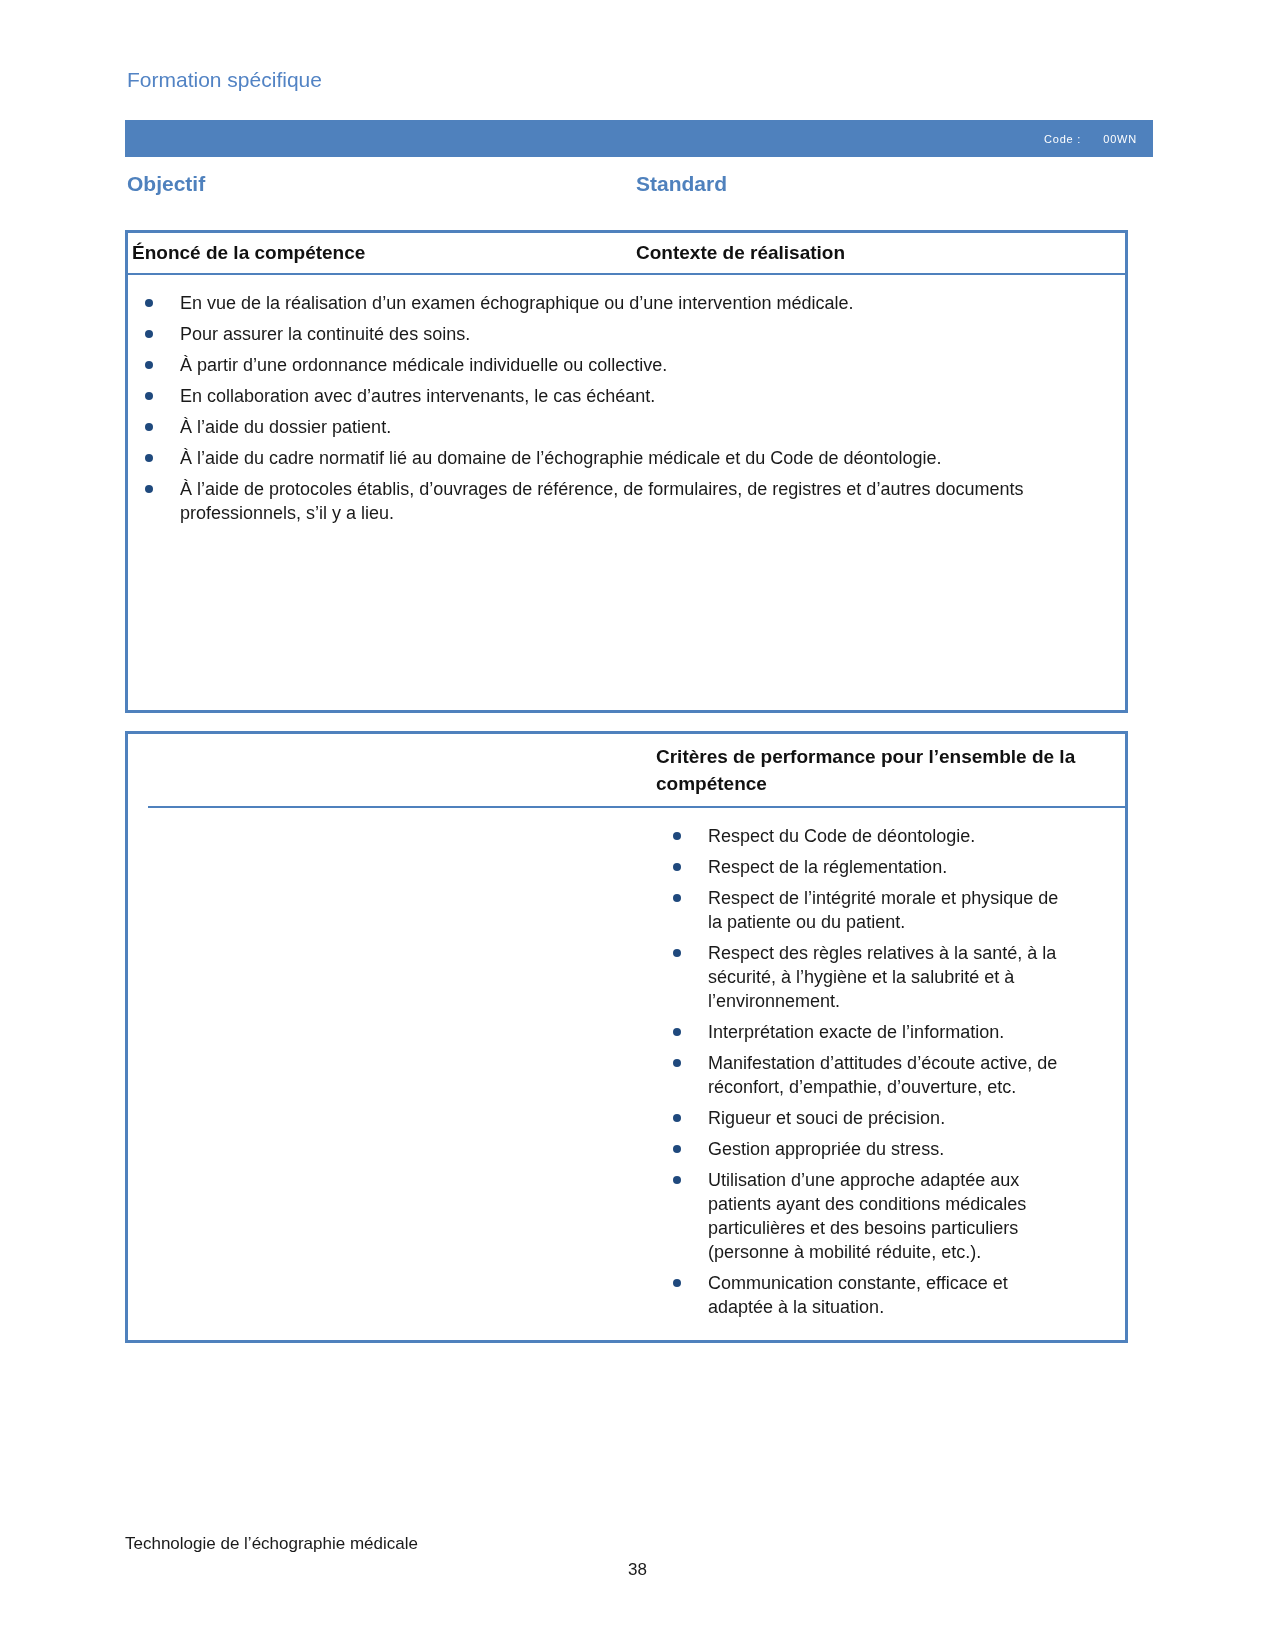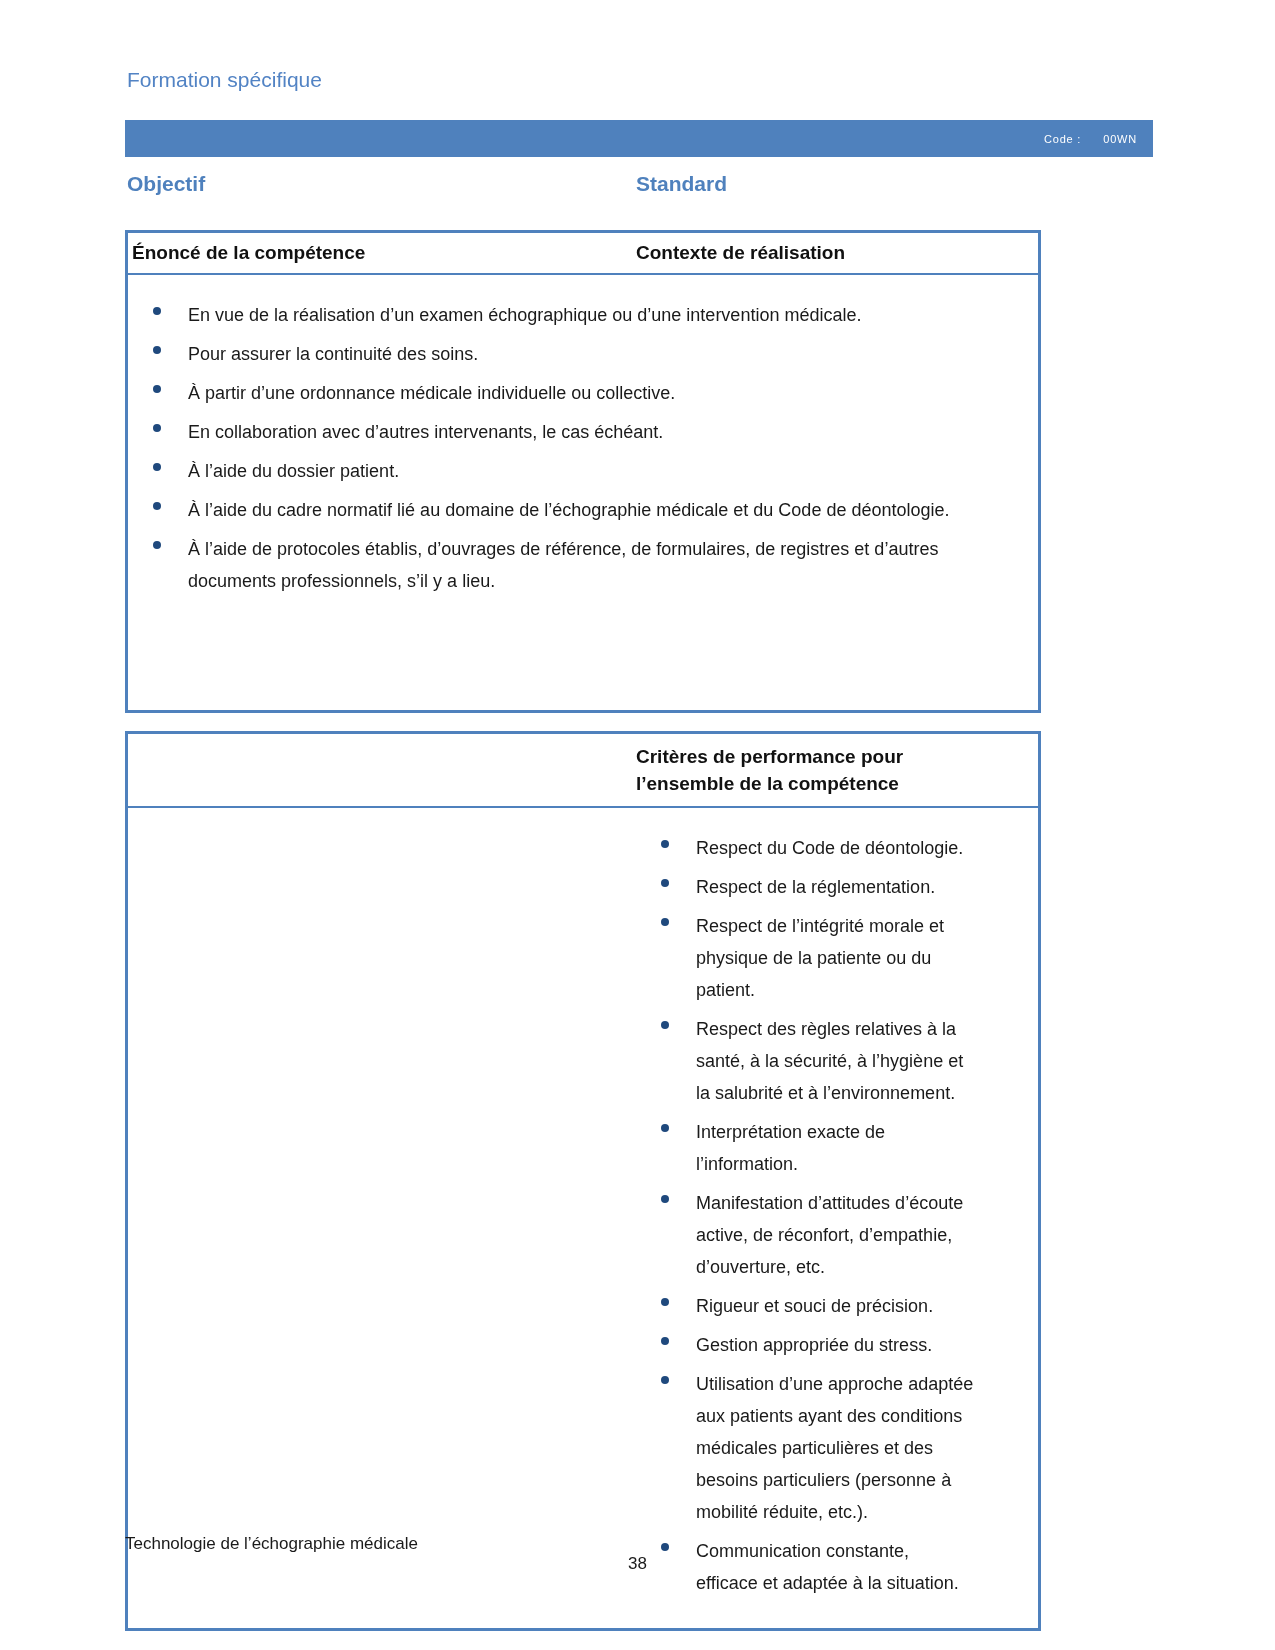--- a/index.html
+++ b/index.html
@@ -29,56 +29,56 @@
     padding-right:16px;box-sizing:border-box;
     font-size:11px;letter-spacing:0.8px;
   }
   .code-banner .code-label{margin-right:22px;}
   .col-headings{
     position:absolute;left:127px;right:125px;top:172px;
     display:flex;font-size:21px;font-weight:bold;color:var(--accent);
   }
   .col-headings .left-heading{width:509px;flex:0 0 509px;}
   .doc-table{
-    position:absolute;left:125px;width:916px;
+    position:absolute;left:125px;width:1003px;
     border:3px solid var(--accent);
     box-sizing:border-box;background:#ffffff;
   }
   .table-1{top:230px;min-height:483px;}
-  .table-2{top:731px;min-height:565px;}
+  .table-2{top:731px;min-height:565px;padding-left:20px;}
   .thead{
     display:flex;
     border-bottom:2px solid var(--accent);
     font-weight:bold;font-size:19px;color:#111111;
     padding:9px 0 9px 0;
   }
   .cell-l{width:508px;flex:0 0 508px;padding-left:4px;box-sizing:border-box;}
   .cell-r{flex:1 1 auto;min-width:0;padding-right:47px;box-sizing:border-box;}
   .criteria-head{max-width:432px;line-height:27px;}
   .tbody{display:flex;padding:8px 0 13px 0;}
   .statement{
     font-size:18px;line-height:24px;
     padding-right:34px;margin:0;
   }
   ul.bullets{
-    list-style:none;margin:16px;padding:0;
-    font-size:18px;line-height:32px;
+    list-style:none;margin:8px;padding:0;
+    font-size:18px;line-height:24px;
   }
   ul.bullets li{position:relative;padding-left:44px;margin-bottom:7px;}
   ul.bullets li:last-child{margin-bottom:0;}
   ul.bullets .bullet-dot{
     position:absolute;left:9px;top:8px;
     width:8px;height:8px;border-radius:50%;
     background:var(--bullet);
   }
   .footer{
     position:absolute;left:125px;right:125px;top:1534px;
     font-size:17px;color:var(--text);
   }
-  .footer .pagenum{text-align:center;}
+  .footer .pagenum{text-align:center;margin-top:6px;}
 </style>
 </head>
 <body>
 
 <div class="page">
 
   <div class="running-head">Formation spécifique</div>
 
   <div class="code-banner">
     <span class="code-label">Code :</span>

